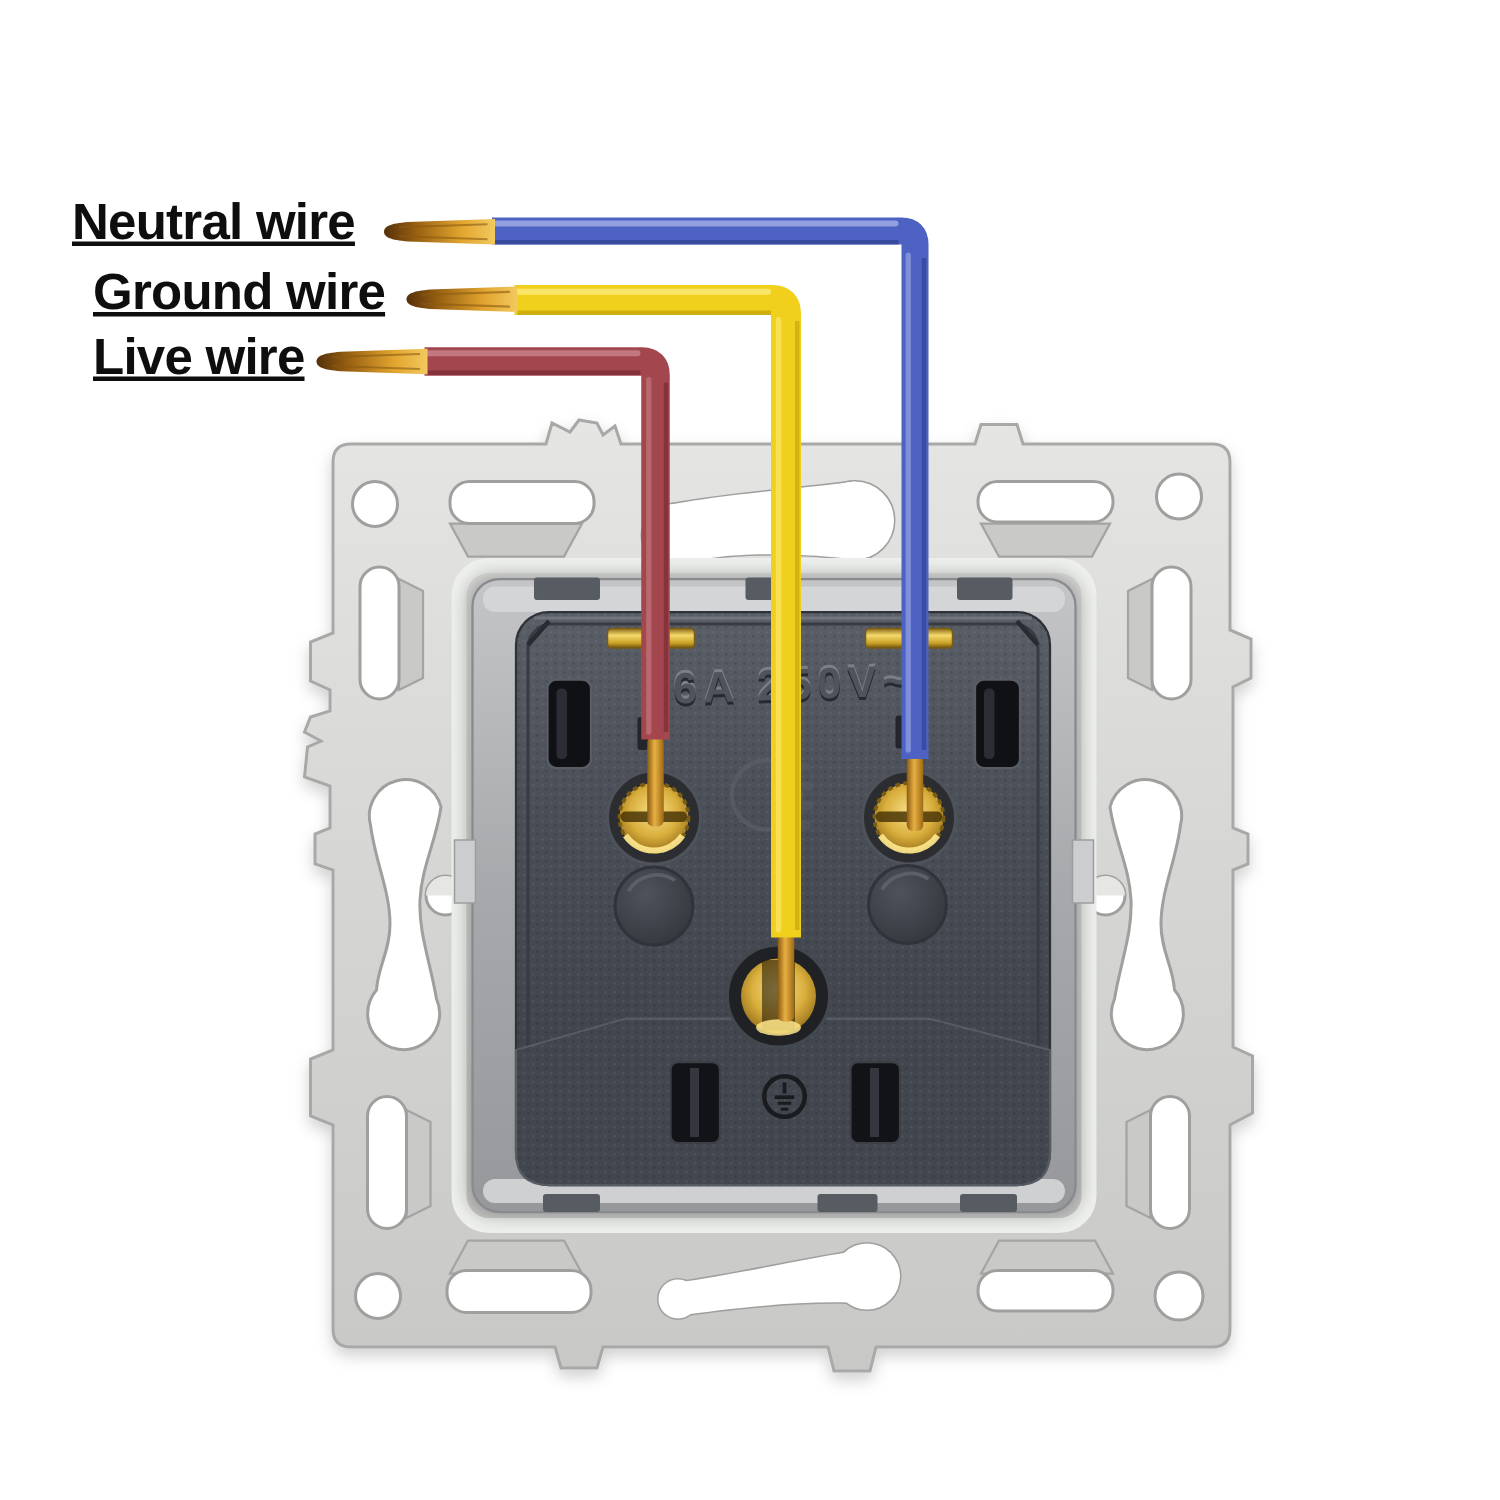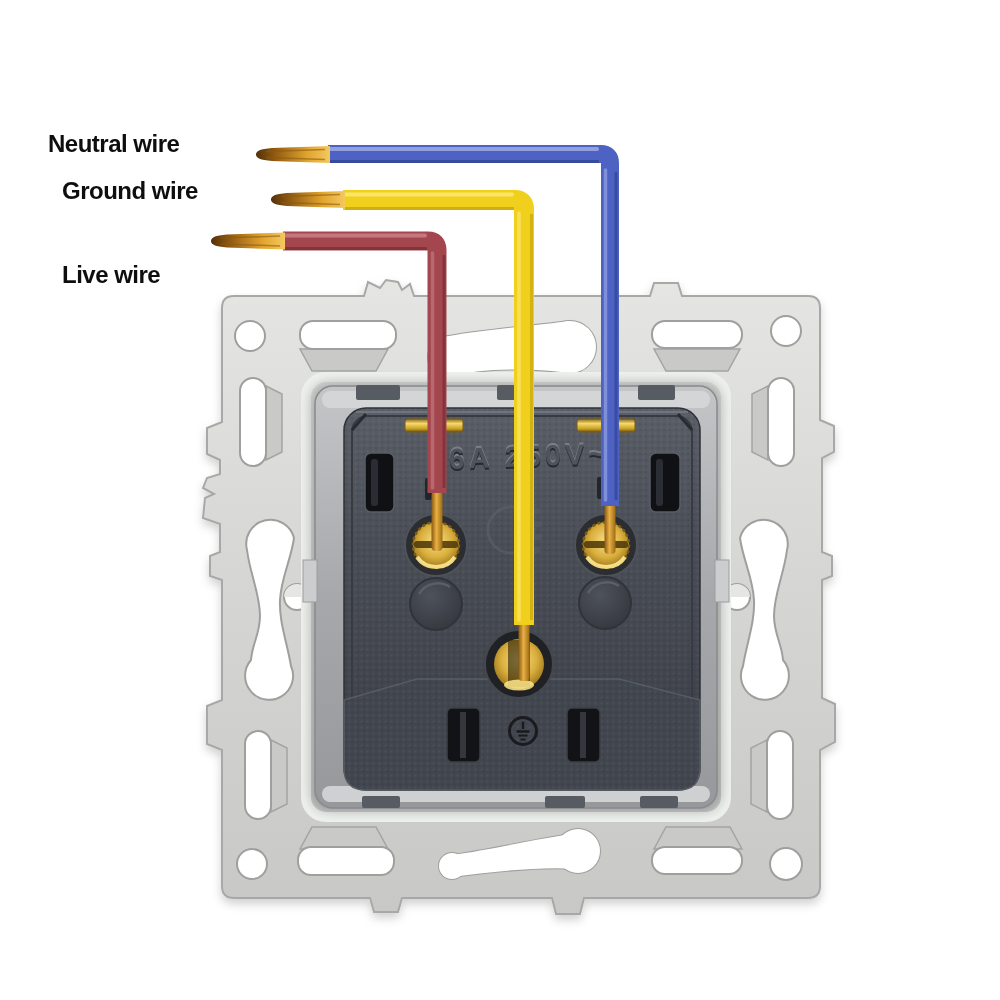--- a/index.html
+++ b/index.html
@@ -1,23 +1,23 @@
 <!DOCTYPE html>
 <html><head>
 <meta charset="utf-8">
 <style>
   html,body{margin:0;padding:0;background:#fff;}
   #stage{position:relative;width:1000px;height:1000px;background:#fff;overflow:hidden;
          font-family:"Liberation Sans",sans-serif;}
   #stage svg{position:absolute;left:0;top:0;}
-  .wire-label{position:absolute;font-weight:bold;font-size:24px;line-height:1.05;
-              color:#0e0e0e;letter-spacing:-0.5px;white-space:nowrap;}
+  .wire-label{position:absolute;font-weight:bold;font-size:34px;line-height:1.05;
+              color:#0e0e0e;letter-spacing:-0.5px;white-space:nowrap;text-decoration:underline;}
   #label-neutral{left:48px;top:131px;}
   #label-ground{left:62px;top:178px;text-align:right;}
-  #label-live{left:62px;top:221px;margin-top:41px;}
+  #label-live{left:62px;top:221px;}
   .emboss-text{font-family:"Liberation Sans",sans-serif;font-weight:bold;letter-spacing:4px;}
 </style>
 </head>
 <body>
 
 <div id="stage">
 
 <svg width="1000" height="1000" viewBox="0 0 1000 1000">
   <defs>
     <linearGradient id="plateGrad" x1="0" y1="0" x2="0" y2="1">

